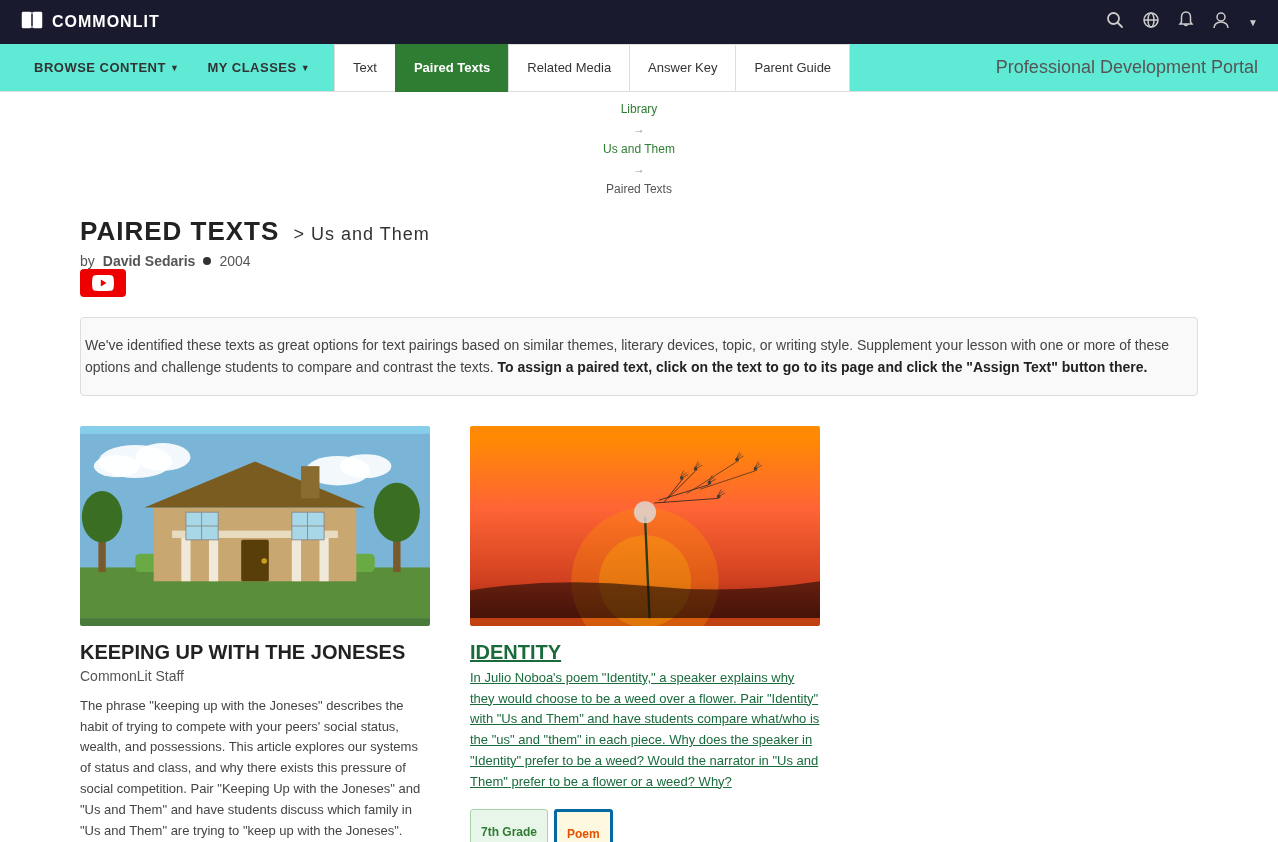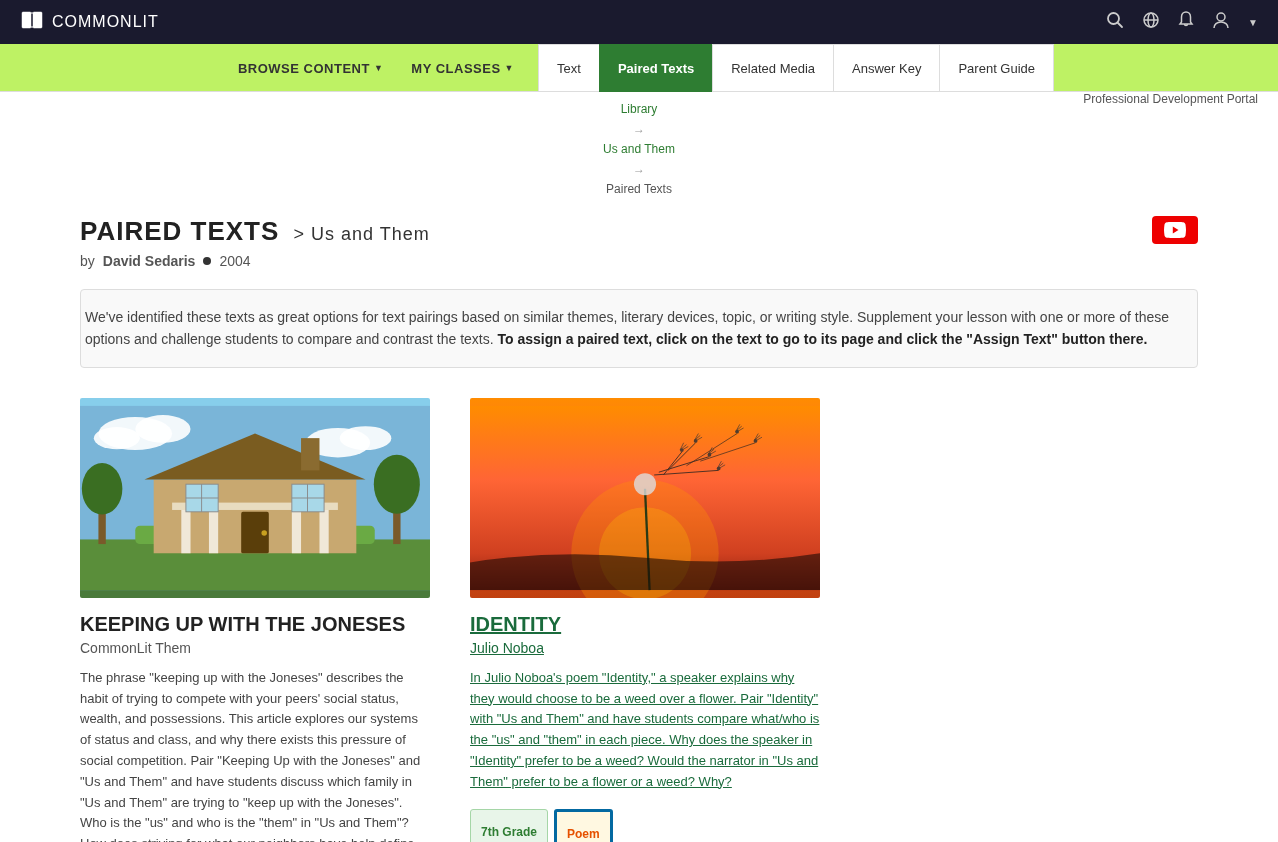--- a/index.html
+++ b/index.html
@@ -18,47 +18,46 @@
       display: flex;
       align-items: center;
       gap: 8px;
     }
     .logo-icon {
       color: #fff;
       font-size: 20px;
     }
     .logo-text {
       color: #fff;
-      font-weight: normal;
+      font-weight: bold;
       font-size: 16px;
       letter-spacing: 1px;
       font-family: Arial, sans-serif;
     }
     .top-nav-right {
       display: flex;
       align-items: center;
       gap: 18px;
       color: #fff;
     }
     .top-nav-icon {
       color: #ccc;
       font-size: 18px;
       cursor: pointer;
     }
 
     
     .secondary-nav {
-      background: #bef264;
+      background: #5eead4;
       border-bottom: 1px solid #ddd;
       height: 48px;
       display: flex;
       align-items: center;
       padding: 0 20px;
       gap: 0;
-      flex-direction: column;
     }
     .secondary-nav-left {
       display: flex;
       align-items: center;
       gap: 0;
       flex: 1;
     }
     .browse-btn, .classes-btn {
       font-family: Arial, sans-serif;
       font-size: 13px;
@@ -94,21 +93,21 @@
       border-right: none;
     }
     .tab.active {
       background: #2e7d32;
       color: #fff;
       border-color: #2e7d32;
       font-weight: bold;
     }
     .pro-dev-link {
       font-family: Arial, sans-serif;
-      font-size: 12px;
+      font-size: 18px;
       color: #555;
       white-space: nowrap;
       cursor: pointer;
       margin-left: auto;
       text-align: center;
     }
 
     
     .breadcrumb {
       padding: 10px 80px;
@@ -130,20 +129,21 @@
     .main-content {
       padding: 10px 80px 40px;
     }
 
     
     .page-header {
       display: flex;
       align-items: flex-start;
       justify-content: space-between;
       margin-bottom: 8px;
+      flex-direction: column;
     }
     .page-title-section h1 {
       font-size: 26px;
       font-weight: 900;
       font-family: Arial, sans-serif;
       color: #222;
       text-transform: uppercase;
       letter-spacing: 1px;
     }
     .page-title-section h1 span.arrow-text {
@@ -455,21 +455,21 @@
           <rect x="20" y="100" width="8" height="50" fill="#7a5a2a"></rect>
           <ellipse cx="24" cy="90" rx="22" ry="28" fill="#3a6e22"></ellipse>
           <rect x="340" y="100" width="8" height="50" fill="#7a5a2a"></rect>
           <ellipse cx="344" cy="85" rx="25" ry="32" fill="#3a6e22"></ellipse>
         </svg>
       </div>
       <h2 class="card-title">
         <span>KEEPING UP WITH THE JONESES</span>
       </h2>
       <div class="card-author">
-        <span>CommonLit Them</span>
+        <span>CommonLit Staff</span>
       </div>
       <p class="card-description">
         <span>The phrase "keeping up with the Joneses" describes the habit of trying to compete with your peers' social status, wealth, and possessions. This article explores our systems of status and class, and why there exists this pressure of social competition. Pair "Keeping Up with the Joneses" and "Us and Them" and have students discuss which family in "Us and Them" are trying to "keep up with the Joneses". Who is the "us" and who is the "them" in "Us and Them"? How does striving for what our neighbors have help define the "us" and "them"?</span>
       </p>
       <div class="card-tags">
         <span class="tag tag-grade">8th Grade</span>
         <span class="tag tag-type">Informational Text</span>
         <span class="tag tag-level">1240L</span>
       </div>
     </div>
@@ -533,23 +533,20 @@
             <line x1="309" y1="37" x2="313" y2="30" stroke="#333" stroke-width="0.8"></line>
             <line x1="310" y1="38" x2="317" y2="34" stroke="#333" stroke-width="0.8"></line>
           </g>
 
           <path d="M0 170 Q95 155 190 165 Q285 175 380 160 L380 200 L0 200 Z" fill="#1a0a05" opacity="0.6"></path>
         </svg>
       </div>
       <h2 class="card-title">
         <a href="#" style="color:#1a6b3c; text-decoration:underline;">IDENTITY</a>
       </h2>
-      <div class="card-author">
-        <a href="#" style="color:#1a6b3c; text-decoration:underline;">Julio Noboa</a>
-      </div>
       <p class="card-description">
         <a href="#" style="color:#1a6b3c; text-decoration:underline;">
           <span>In Julio Noboa's poem "Identity," a speaker explains why they would choose to be a weed over a flower. Pair "Identity" with "Us and Them" and have students compare what/who is the "us" and "them" in each piece. Why does the speaker in "Identity" prefer to be a weed? Would the narrator in "Us and Them" prefer to be a flower or a weed? Why?</span>
         </a>
       </p>
       <div class="card-tags">
         <span class="tag tag-grade">7th Grade</span>
         <span class="tag" style="background:#fff8e1; color:#e65100; border:3px solid #0369a1;">Poem</span>
       </div>
     </div>

